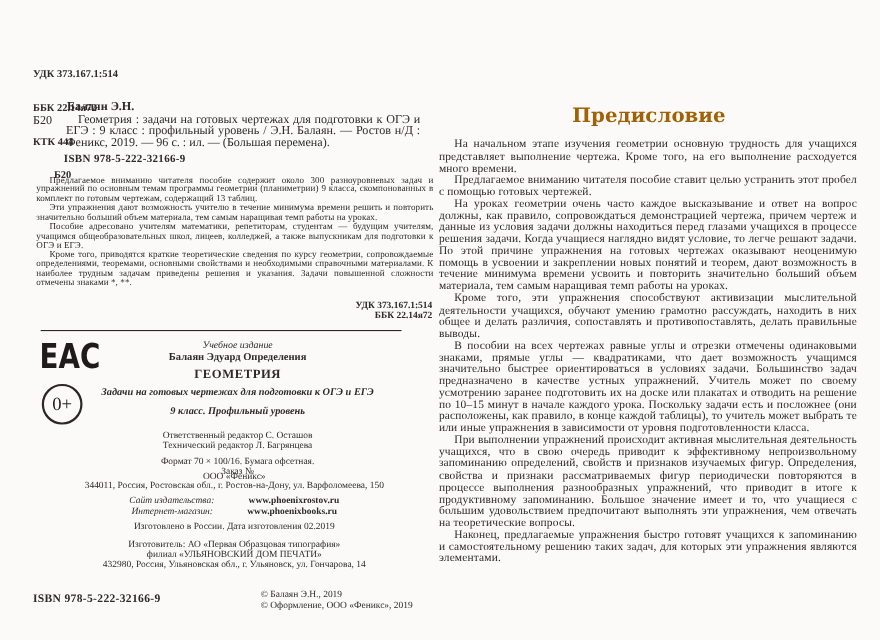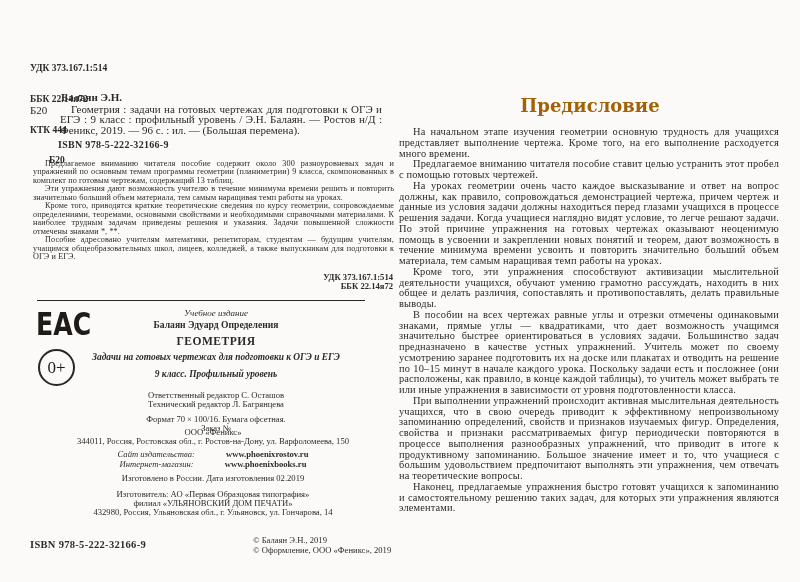--- a/index.html
+++ b/index.html
@@ -48,21 +48,21 @@
   .printinfo{margin-top:5px;font-size:8.6px;line-height:8.9px;}
 
   .pubblock{position:absolute;top:428px;left:0;width:372px;text-align:center;font-size:8.6px;line-height:9.4px;}
   .siteline{margin-top:3.5px;}
   .siteline .lbl{font-style:italic;}
   .siteline .url{font-weight:bold;margin-left:29px;}
   .made{margin-top:5px;}
   .printer{margin-top:6px;}
 
   .isbn-bottom{position:absolute;top:539px;left:3px;font-weight:bold;font-size:10.5px;letter-spacing:0.3px;}
-  .copyright{position:absolute;top:536px;left:226px;font-size:8.6px;line-height:9.6px;}
+  .copyright{position:absolute;top:536px;left:210px;font-size:8.6px;line-height:9.6px;}
 
   
   .preface-title{position:absolute;top:95px;left:0;width:100%;text-align:center;font-weight:bold;font-size:18px;color:#a16207;font-family:"DejaVu Serif",serif;}
   .preface-body{position:absolute;top:127px;left:0;width:380px;font-size:10.4px;line-height:10.75px;text-align:justify;letter-spacing:0.15px;color:#2e2a28;}
   .preface-body p{margin:0;text-indent:14px;}
 </style>
 </head>
 <body>
 
 <div class="page lp">
@@ -80,22 +80,22 @@
       <span class="biblio-code">Б20</span>
       <p class="biblio-text">Геометрия : задачи на готовых чертежах для подготовки к ОГЭ и ЕГЭ : 9 класс : профильный уровень / Э.Н. Балаян. — Ростов н/Д : Феникс, 2019. — 96 с. : ил. — (Большая перемена).</p>
     </div>
   </div>
 
   <div class="isbn-top">ISBN 978-5-222-32166-9</div>
 
   <div class="annotation">
     <p>Предлагаемое вниманию читателя пособие содержит около 300 разноуровневых задач и упражнений по основным темам программы геометрии (планиметрии) 9 класса, скомпонованных в комплект по готовым чертежам, содержащий 13 таблиц.</p>
     <p>Эти упражнения дают возможность учителю в течение минимума времени решить и повторить значительно больший объем материала, тем самым наращивая темп работы на уроках.</p>
+    <p>Пособие адресовано учителям математики, репетиторам, студентам — будущим учителям, учащимся общеобразовательных школ, лицеев, колледжей, а также выпускникам для подготовки к ОГЭ и ЕГЭ.</p>
     <p>Кроме того, приводятся краткие теоретические сведения по курсу геометрии, сопровождаемые определениями, теоремами, основными свойствами и необходимыми справочными материалами. К наиболее трудным задачам приведены решения и указания. Задачи повышенной сложности отмечены знаками *, **.</p>
-    <p>Пособие адресовано учителям математики, репетиторам, студентам — будущим учителям, учащимся общеобразовательных школ, лицеев, колледжей, а также выпускникам для подготовки к ОГЭ и ЕГЭ.</p>
   </div>
 
   <div class="codes-right">
     <div>УДК 373.167.1:514</div>
     <div>ББК 22.14я72</div>
   </div>
 
   <hr class="divider">
 
   <div class="eac-mark">EAC</div>

